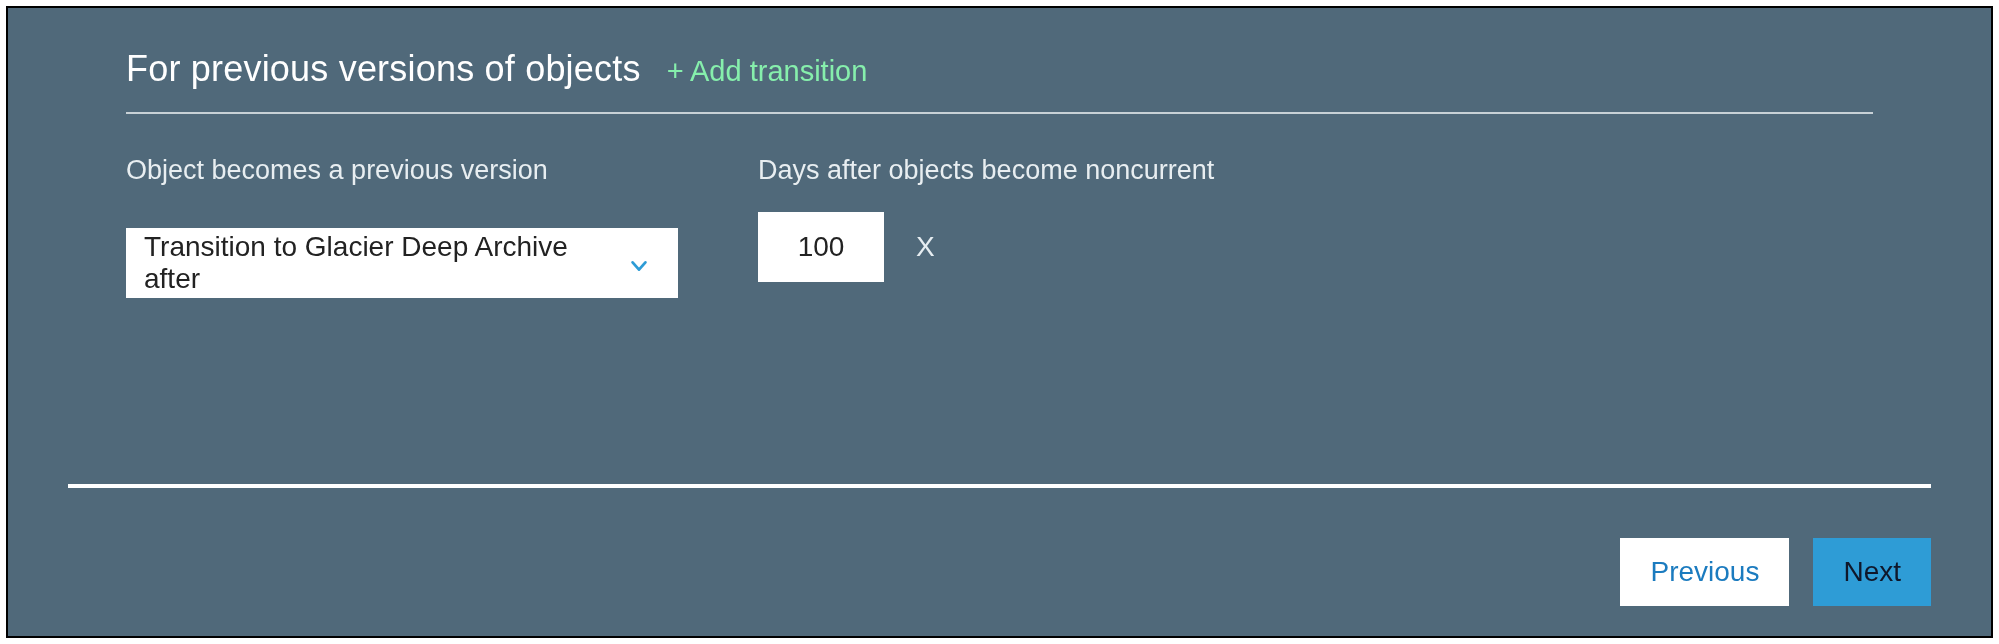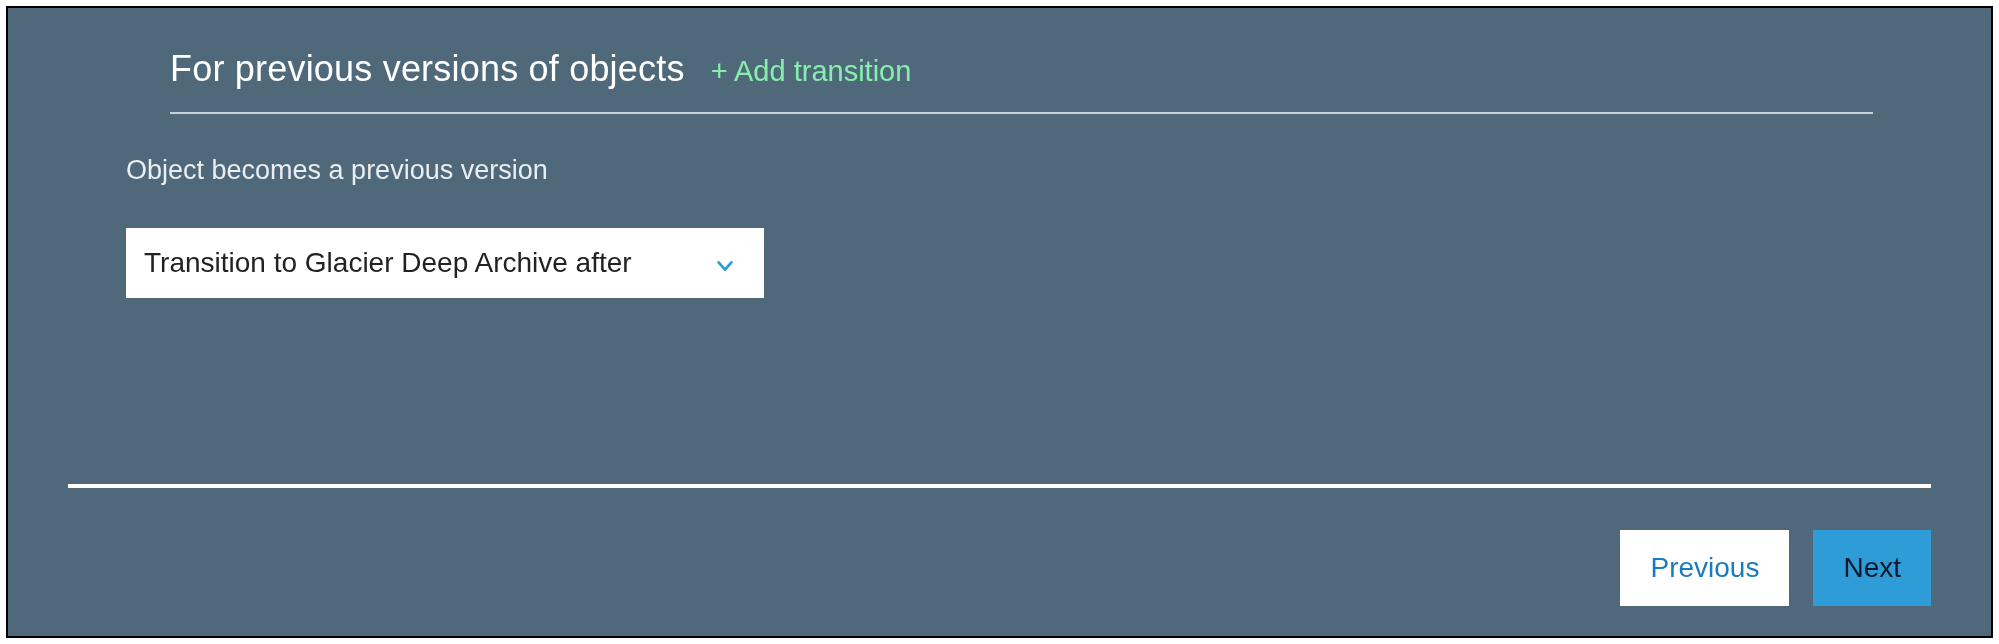--- a/index.html
+++ b/index.html
@@ -23,21 +23,20 @@
     color: #ffffff;
     position: relative;
   }
   .section-header {
     display: flex;
     align-items: baseline;
     gap: 26px;
     border-bottom: 2px solid #c8d1d6;
     padding-bottom: 22px;
     margin-bottom: 38px;
-    margin-left: 44px;
   }
   .section-title {
     font-size: 36px;
     font-weight: 400;
     color: #ffffff;
     letter-spacing: 0.2px;
   }
   .add-transition {
     font-size: 29px;
     color: #86efac;
@@ -53,21 +52,21 @@
   .field-group { display: flex; flex-direction: column; }
   .field-label {
     font-size: 27px;
     color: #e8eef1;
     line-height: 1.35;
     margin-bottom: 40px;
     max-width: 540px;
   }
   .days-label { margin-bottom: 24px; }
   .select {
-    width: 638px;
+    width: 552px;
     height: 70px;
     background: #ffffff;
     color: #222;
     font-size: 28px;
     display: flex;
     align-items: center;
     justify-content: space-between;
     padding: 0 28px 0 18px;
     cursor: pointer;
   }
@@ -100,21 +99,21 @@
     background: #ffffff;
   }
   .footer-buttons {
     position: absolute;
     right: 60px;
     bottom: 30px;
     display: flex;
     gap: 24px;
   }
   .btn {
-    height: 76px;
+    height: 68px;
     font-size: 28px;
     padding: 0 30px;
     border: none;
     cursor: pointer;
     display: flex;
     align-items: center;
     justify-content: center;
   }
   .btn-prev {
     background: #ffffff;
@@ -143,20 +142,27 @@
         <div class="select">
           <span>Transition to Glacier Deep Archive after</span>
           <span class="chevron">
             <svg viewBox="0 0 24 24" width="22" height="22" fill="none" stroke="#2e9cd6" stroke-width="3" stroke-linecap="round" stroke-linejoin="round">
                 <polyline points="5 8 12 16 19 8"></polyline>
               </svg>
           </span>
         </div>
       </div>
 
+      <div class="field-group">
+        <div class="field-label days-label">Days after objects become noncurrent</div>
+        <div class="days-row">
+          <input class="days-input" type="text" value="100" style="">
+          <button class="delete-x">X</button>
+        </div>
+      </div>
 
     </div>
 
     <div class="hr-bottom"></div>
 
     <div class="footer-buttons">
       <button class="btn btn-prev">Previous</button>
       <button class="btn btn-next">Next</button>
     </div>
 

